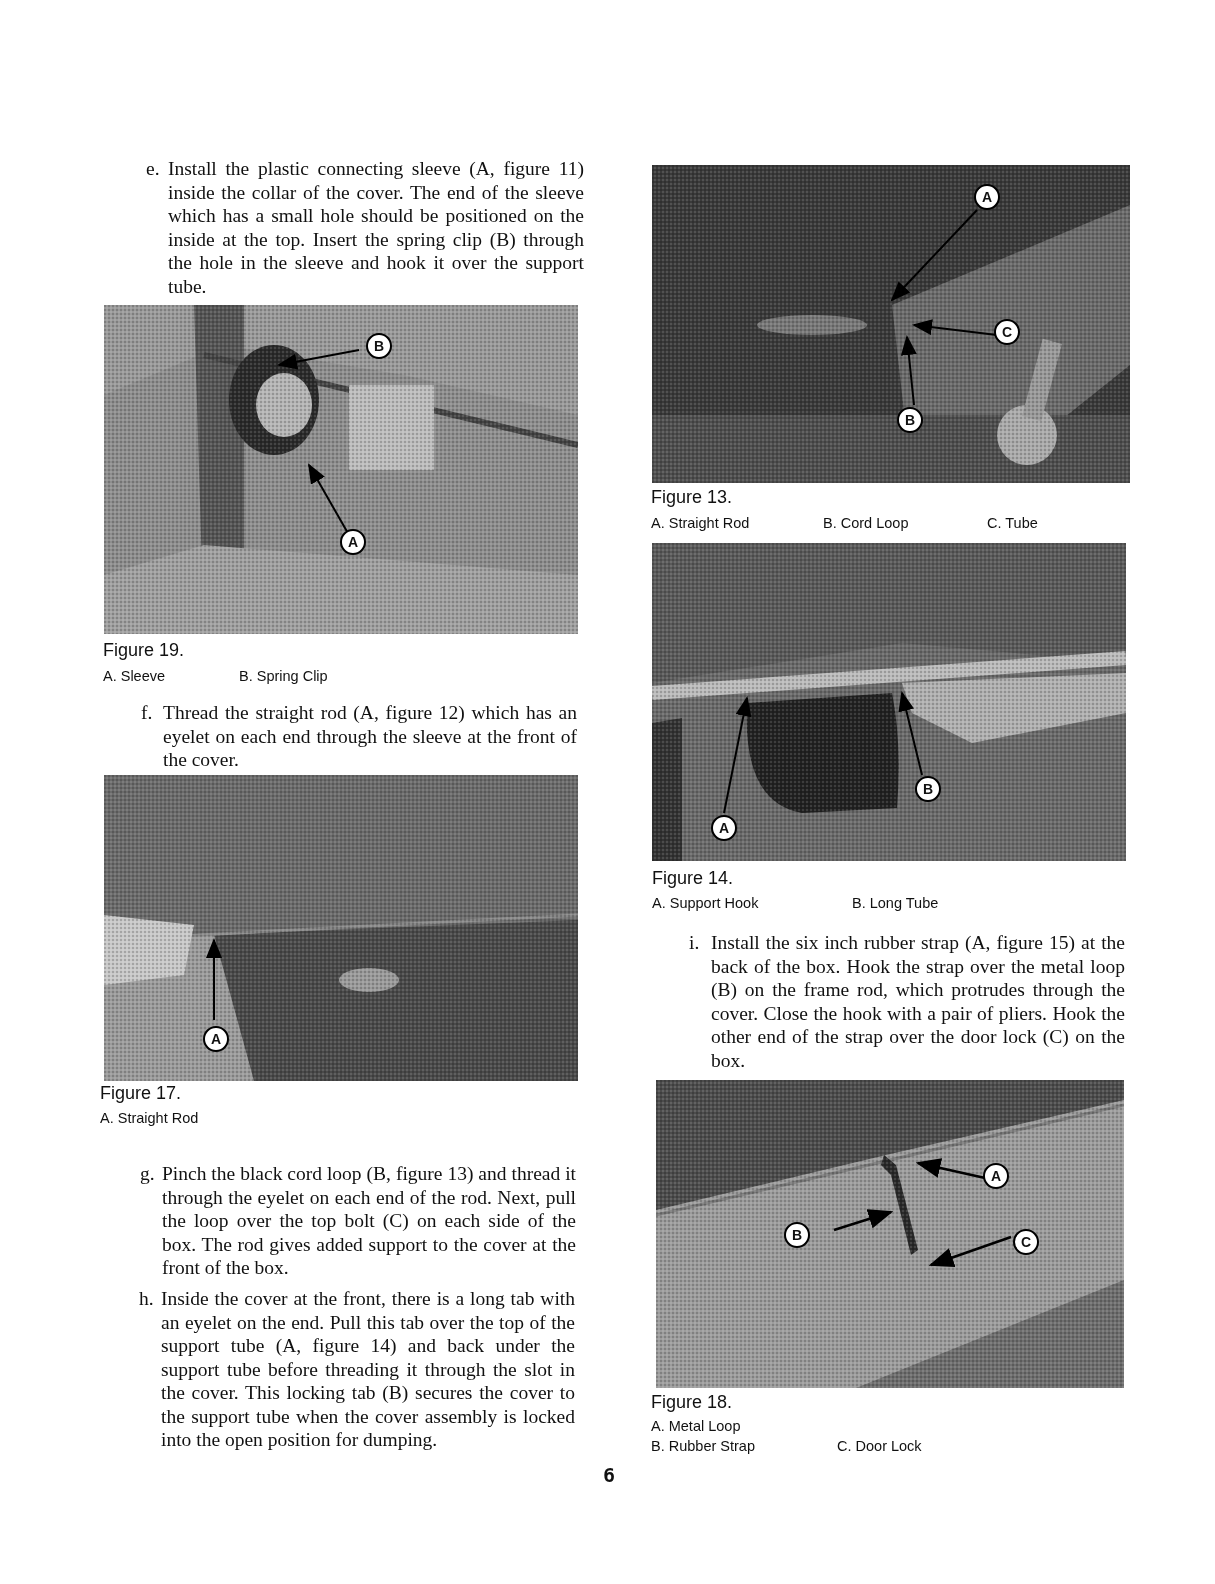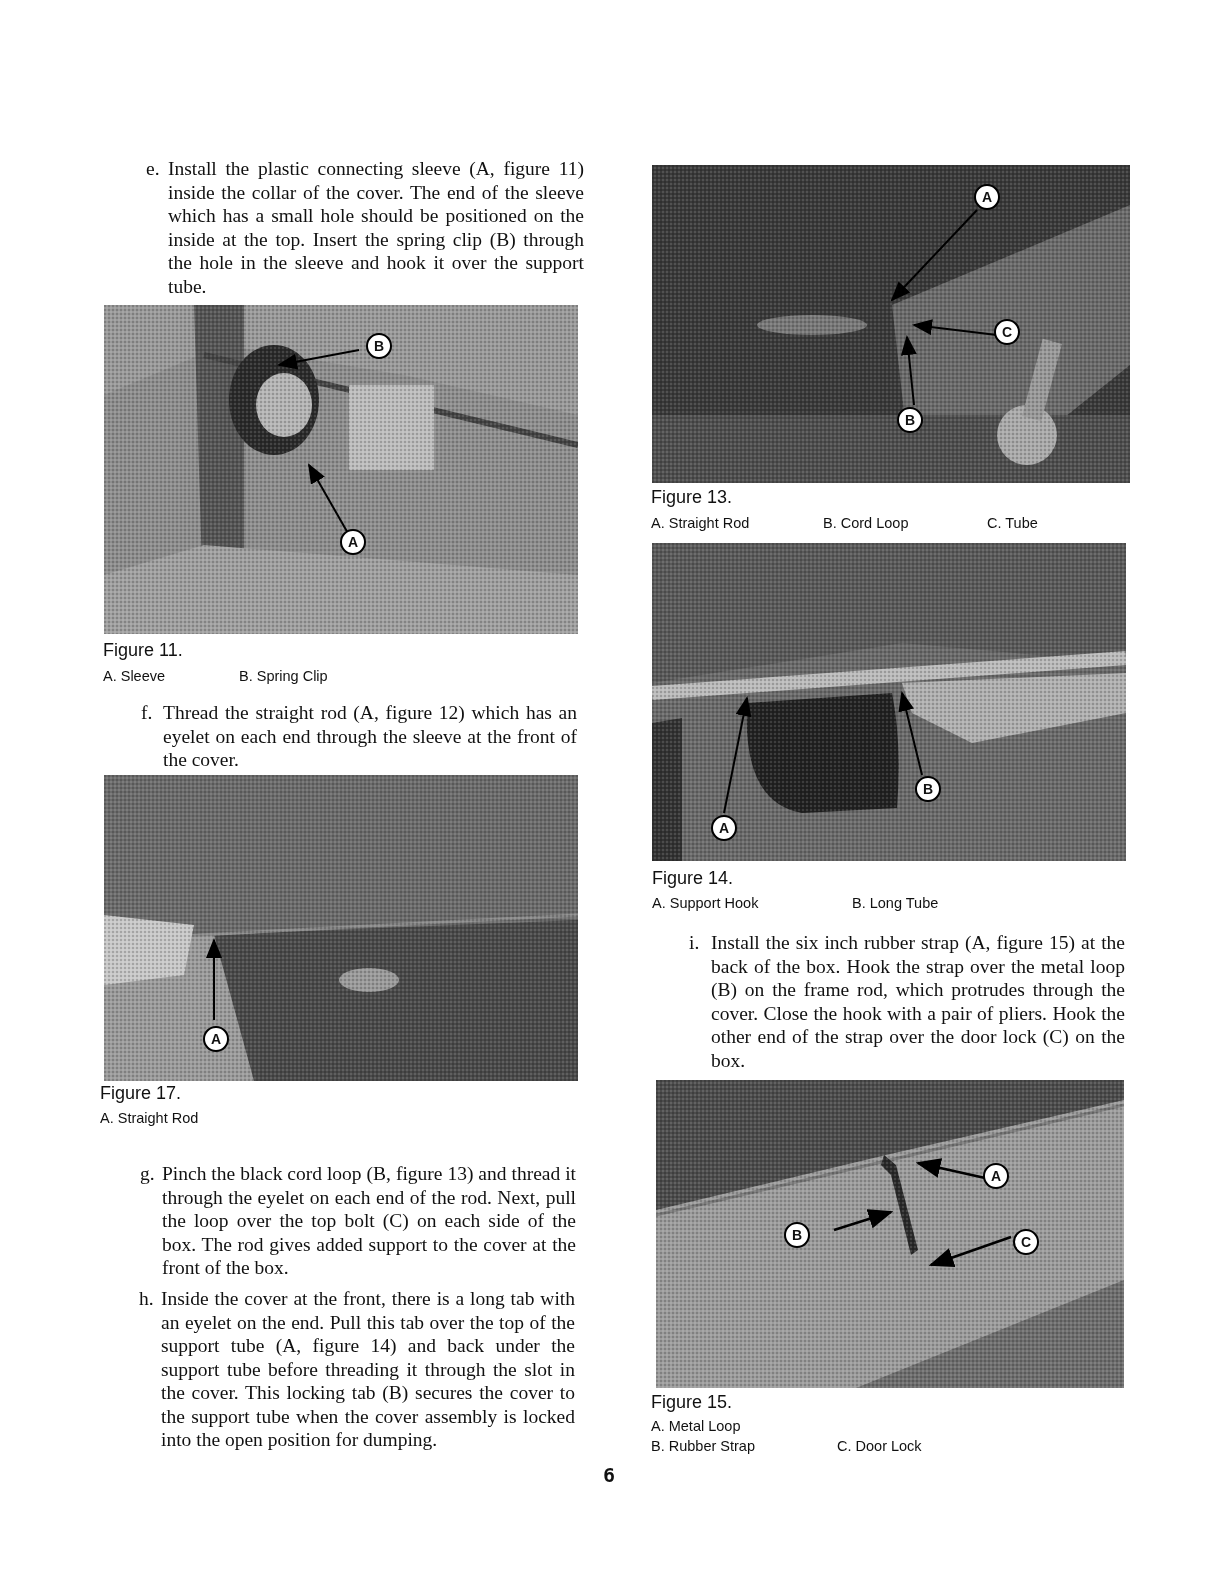--- a/index.html
+++ b/index.html
@@ -47,21 +47,21 @@
     <ellipse cx="170" cy="95" rx="45" ry="55" fill="#2b2b2b"></ellipse>
     <ellipse cx="180" cy="100" rx="28" ry="32" fill="#b5b5b5"></ellipse>
     <rect x="245" y="80" width="85" height="85" fill="#bdbdbd"></rect>
     <rect width="474" height="329" fill="url(#halftone)"></rect>
     <line x1="255" y1="45" x2="175" y2="60" stroke="#000" stroke-width="2" marker-end="url(#arrowhead)"></line>
     <line x1="245" y1="230" x2="205" y2="160" stroke="#000" stroke-width="2" marker-end="url(#arrowhead)"></line>
   </svg>
   <div style="position:absolute; left:262px; top:28px; width:22px; height:22px; border:2px solid #000; border-radius:50%; background:#fff; font:bold 14px 'Liberation Sans',sans-serif; text-align:center; line-height:22px;">B</div>
   <div style="position:absolute; left:236px; top:224px; width:22px; height:22px; border:2px solid #000; border-radius:50%; background:#fff; font:bold 14px 'Liberation Sans',sans-serif; text-align:center; line-height:22px;">A</div>
 </div>
-<div class="fig-title sans" style="left:103px; top:640px;">Figure 11.</div>
+<div class="fig-title sans" style="left:103px; top:640px;">Figure 19.</div>
 <div class="fig-legend sans" style="left:103px; top:666px; width:480px; height:22px;">
   <span style="left:0;">A. Sleeve</span>
   <span style="left:136px;text-align:center;">B. Spring Clip</span>
 </div>
 
 <div class="para serif" style="left:163px; top:701px; width:414px;">
   <span class="marker">f.</span>
   <span class="text">Thread the straight rod (A, figure 12) which has an eyelet on each end through the sleeve at the front of the cover.</span>
 </div>
 
@@ -153,20 +153,20 @@
     <path d="M228,75 L240,85 L262,170 L255,175 L235,95 L225,85 Z" fill="#2a2a2a"></path>
     <rect width="468" height="308" fill="url(#halftone)"></rect>
     <line x1="338" y1="100" x2="262" y2="83" stroke="#000" stroke-width="2.5" marker-end="url(#arrowhead)"></line>
     <line x1="178" y1="150" x2="235" y2="132" stroke="#000" stroke-width="2.5" marker-end="url(#arrowhead)"></line>
     <line x1="355" y1="157" x2="275" y2="185" stroke="#000" stroke-width="2.5" marker-end="url(#arrowhead)"></line>
   </svg>
   <div style="position:absolute; left:327px; top:83px; width:22px; height:22px; border:2px solid #000; border-radius:50%; background:#fff; font:bold 14px 'Liberation Sans',sans-serif; text-align:center; line-height:22px;">A</div>
   <div style="position:absolute; left:128px; top:142px; width:22px; height:22px; border:2px solid #000; border-radius:50%; background:#fff; font:bold 14px 'Liberation Sans',sans-serif; text-align:center; line-height:22px;">B</div>
   <div style="position:absolute; left:357px; top:149px; width:22px; height:22px; border:2px solid #000; border-radius:50%; background:#fff; font:bold 14px 'Liberation Sans',sans-serif; text-align:center; line-height:22px;">C</div>
 </div>
-<div class="fig-title sans" style="left:651px; top:1392px;">Figure 15.</div>
+<div class="fig-title sans" style="left:651px; top:1392px;">Figure 18.</div>
 <div class="fig-legend sans" style="left:651px; top:1416px; width:480px; height:44px;">
   <span style="left:0; top:0;">A. Metal Loop</span>
   <span style="left:0; top:20px;">B. Rubber Strap</span>
   <span style="left:186px; top:20px;">C. Door Lock</span>
 </div>
 
 <div class="page-num" style="left:603px; top:1463px;">6</div>
 
 </body></html>

